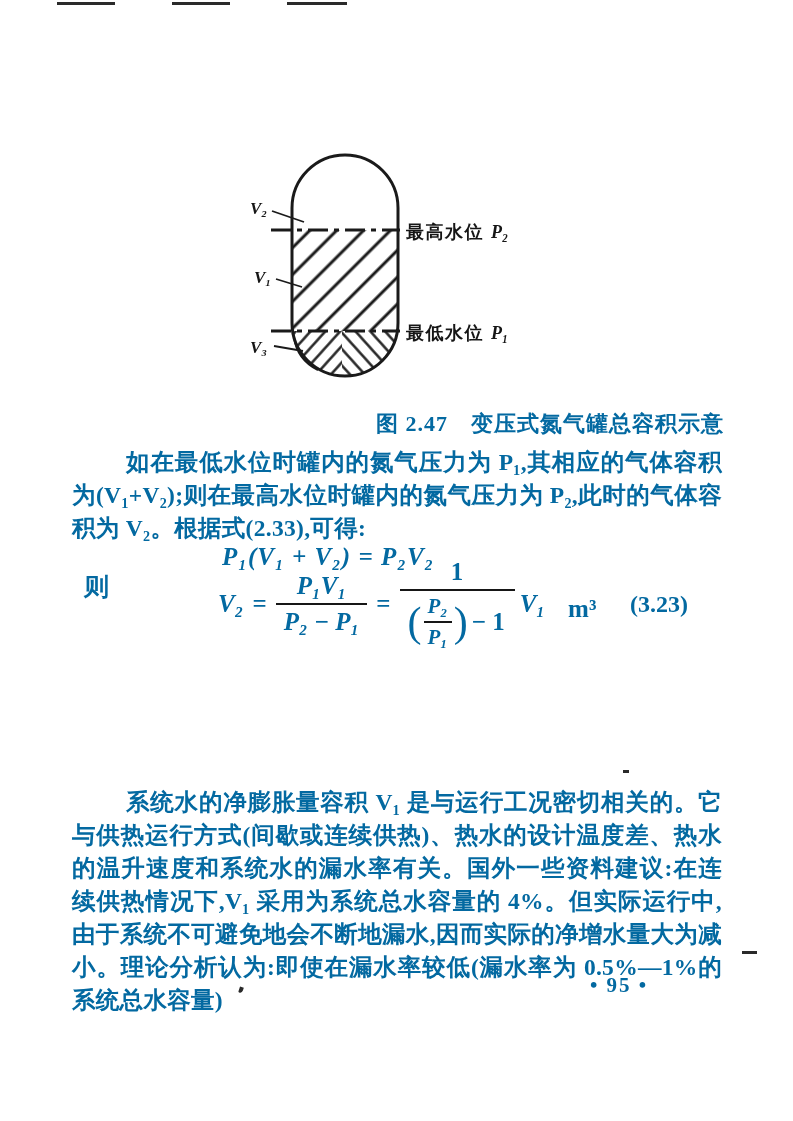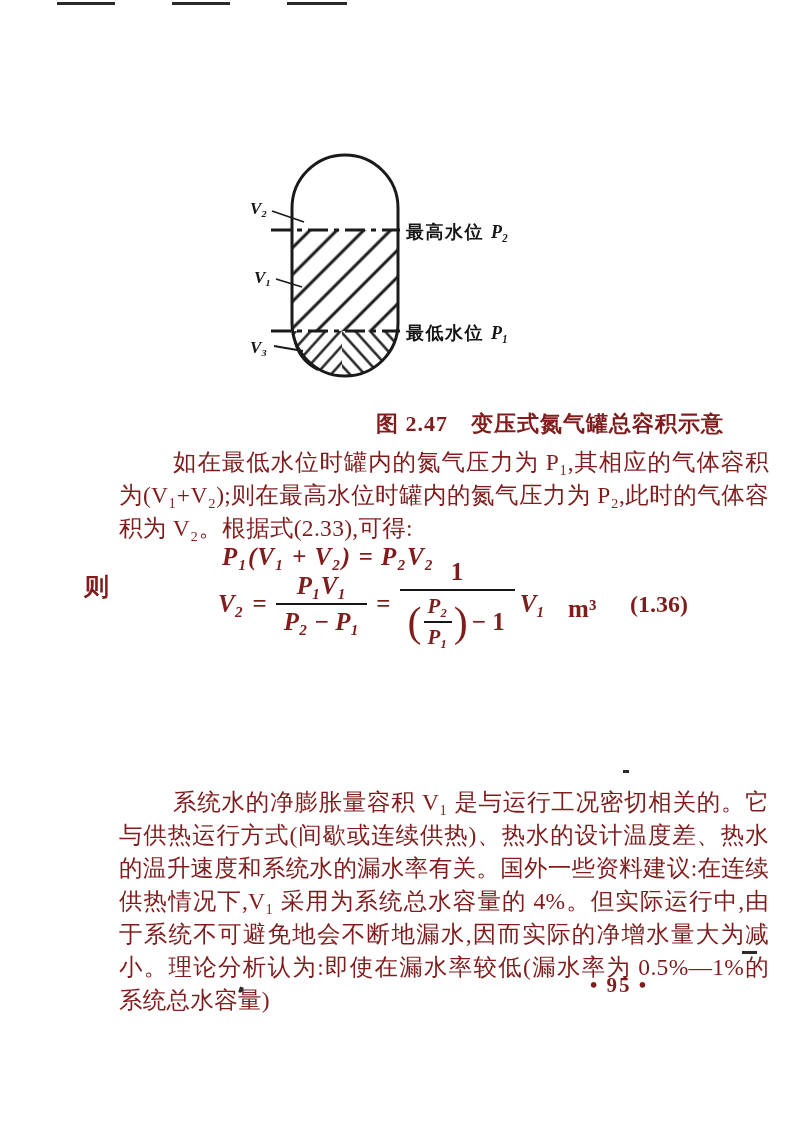--- a/index.html
+++ b/index.html
@@ -1,18 +1,18 @@
 <!DOCTYPE html>
 <html><head>
 <meta charset="utf-8">
 <style>
   html,body { margin:0; padding:0; background:#ffffff; }
   .page {
     position:relative; width:793px; height:1121px; background:#ffffff;
-    color:#7f1d1d; overflow:hidden;
+    color:#0369a1; overflow:hidden;
     font-family:"Liberation Serif","DejaVu Serif",serif;
   }
   
   .topmark { position:absolute; top:2px; height:3px; background:#2a2a2a; }
   .tm1 { left:57px;  width:58px; }
   .tm2 { left:172px; width:58px; }
   .tm3 { left:287px; width:60px; }
 
   
   .fig-svg { position:absolute; left:228px; top:143px; }
@@ -23,22 +23,22 @@
   .lvl .pvar { font-style:italic; letter-spacing:0; }
 
   .caption {
     position:absolute; left:72px; top:409px; width:652px; text-align:right;
     font-size:22px; font-weight:700; letter-spacing:1px;
   }
 
   
   .para {
     position:absolute; left:72px; width:650px;
-    font-size:23.5px; line-height:33px; font-weight:400;
-    text-align:justify; letter-spacing:0.3px;margin-left:47px;
+    font-size:23.5px; line-height:33px; font-weight:700;
+    text-align:justify; letter-spacing:0.3px;
   }
   .p1 { top:446px; }
   .p2 { top:656px; }
   .p3 { top:786px; }
   .indent { text-indent:2.3em; }
 
   
   .eq1 {
     position:absolute; left:222px; top:543px;
     font-size:25px; font-style:italic; font-weight:600; letter-spacing:1px;text-align:right;
@@ -149,21 +149,21 @@
             <span class="fnum mvar">P₂</span>
             <span class="fden mvar">P₁</span>
           </span>
           <span class="bigp">)</span>
           <span class="mop">− 1</span>
         </span>
       </span>
       <span class="mvar tailv">V₁</span>
       <span class="munit">m³</span>
     </div>
-    <div class="eqnum">(1.36)</div>
+    <div class="eqnum">(3.23)</div>
   </div>
 
 
   <div class="para p3 indent">系统水的净膨胀量容积 V₁ 是与运行工况密切相关的。它与供热运行方式(间歇或连续供热)、热水的设计温度差、热水的温升速度和系统水的漏水率有关。国外一些资料建议:在连续供热情况下,V₁ 采用为系统总水容量的 4%。但实际运行中,由于系统不可避免地会不断地漏水,因而实际的净增水量大为减小。理论分析认为:即使在漏水率较低(漏水率为 0.5%—1%的系统总水容量)</div>
 
   <div class="pagenum">• 95 •</div>
 
   <div class="art-dash"></div>
   <div class="art-dot"></div>
   <div class="art-comma"></div>

